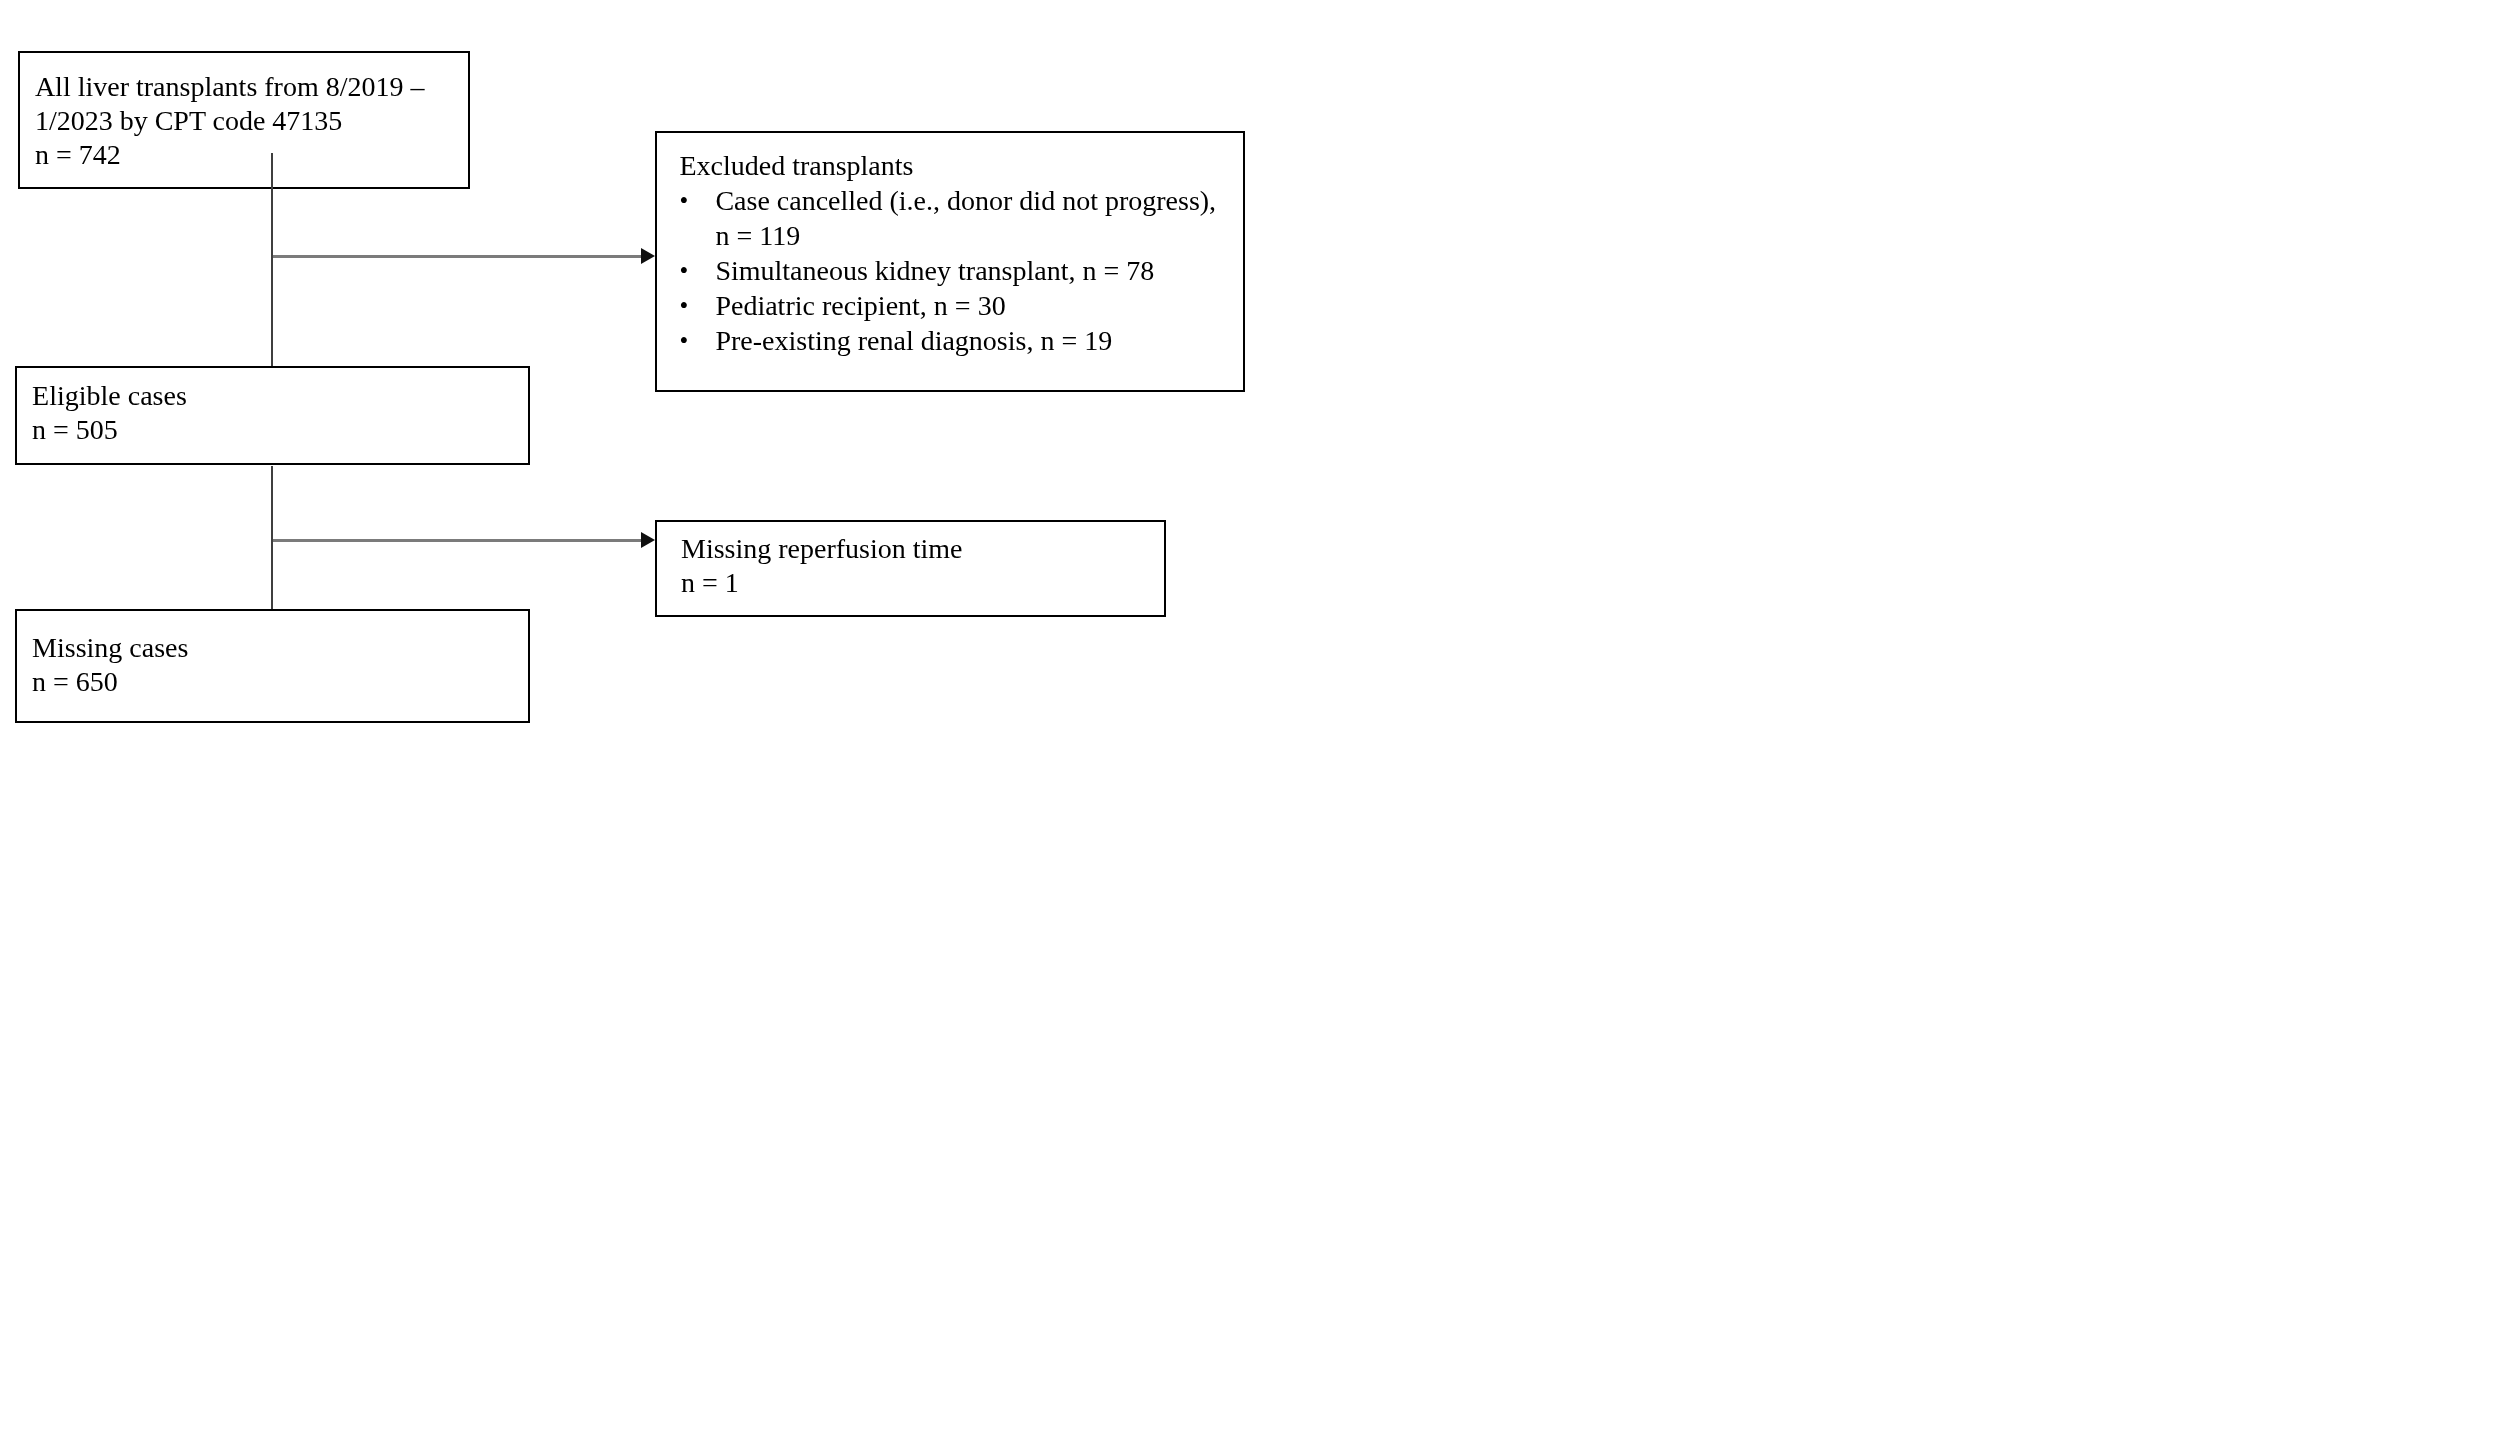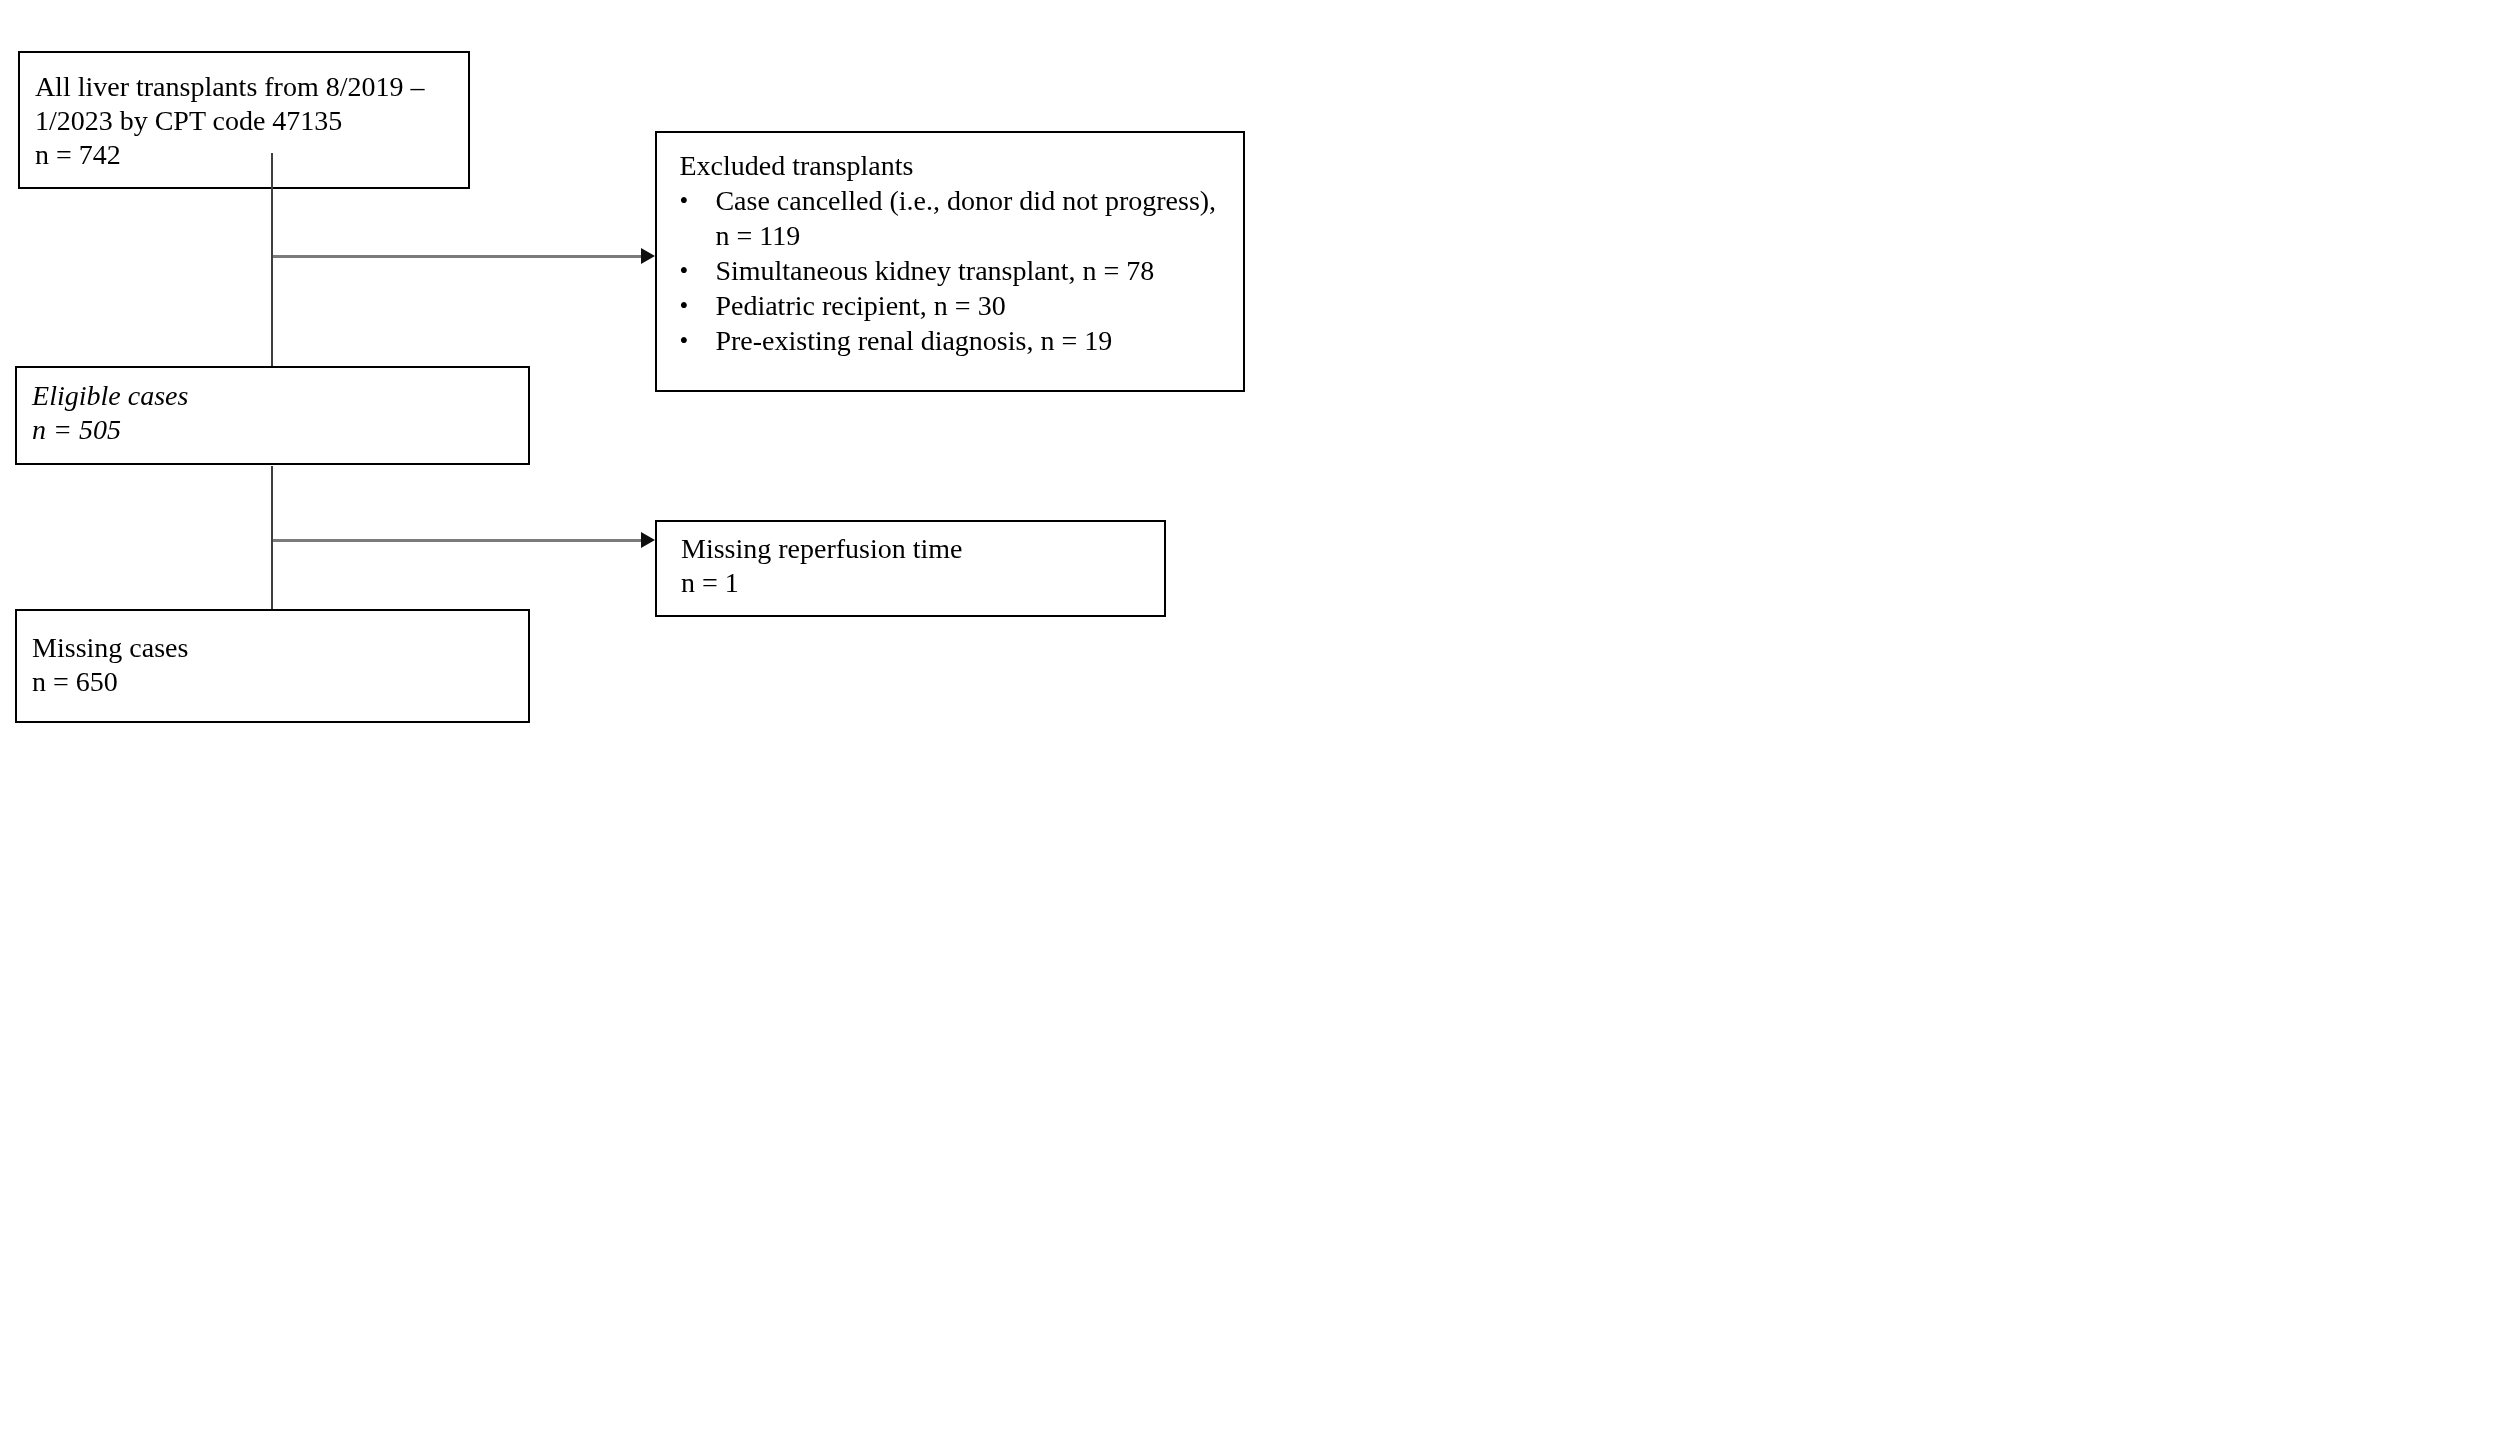--- a/index.html
+++ b/index.html
@@ -31,21 +31,21 @@
     border:2.1px solid var(--box-border);
     background:var(--background);
     font-size:28px;
     line-height:34px;
   }
   .fbox .line{ white-space:nowrap; }
 
   
   .box-all{      left:17.5px;  top:14.7px;  width:452px; height:138px; padding:17px 7px 0 15.4px;margin-top:36px; }
   .box-excluded{ left:655px; top:131px; width:590px; height:261px; padding:15.4px 14px 0 22.4px; line-height:35px; }
-  .box-eligible{ left:14.7px;  top:366px; width:515px; height:99px; padding:11.2px 7px 0 15.4px;font-style:italic; }
+  .box-eligible{ left:14.7px;  top:366px; width:515px; height:99px; padding:11.2px 7px 0 15.4px; }
   .box-missing{  left:655px; top:520px; width:511px; height:97px; padding:9.8px 7px 0 24px; }
   .box-included{ left:14.7px;  top:609px; width:515px; height:114px; padding:19.6px 7px 0 15.4px; }
 
   .bullet-item{
     display:flex;
     align-items:flex-start;
   }
   .bullet-glyph{
     flex:0 0 36px;
     font-size:25px;

